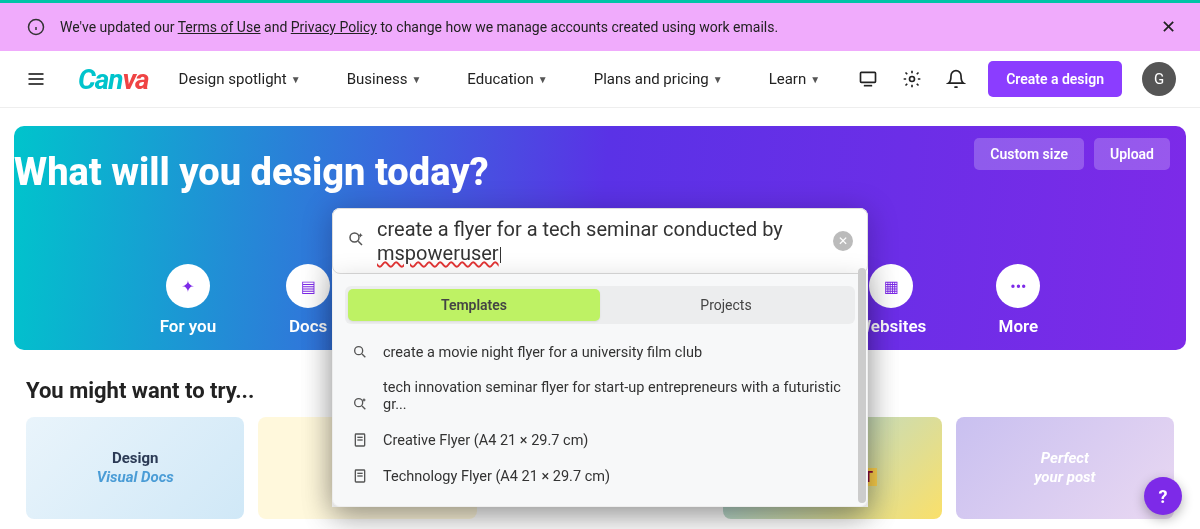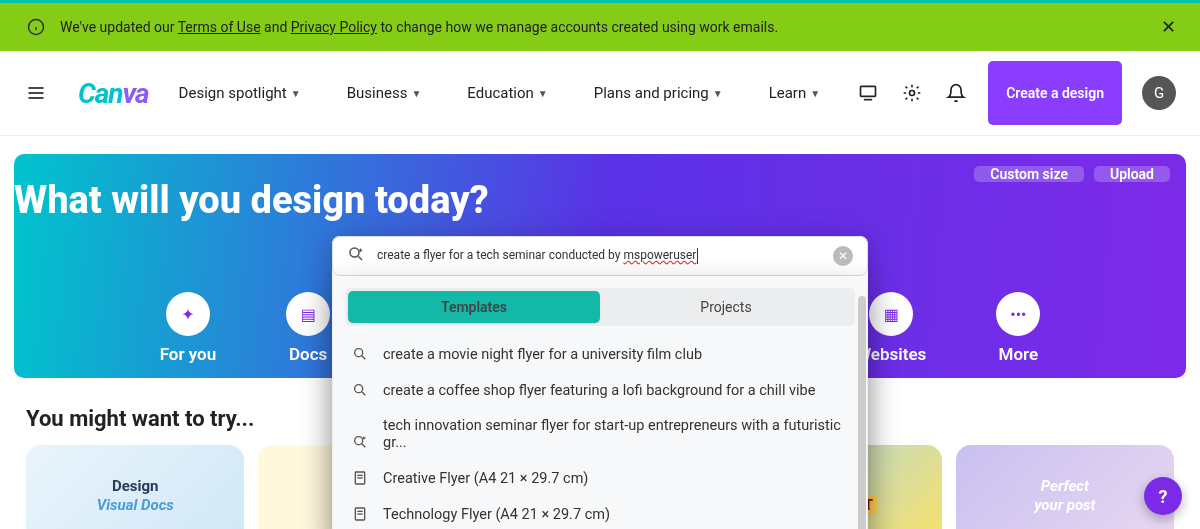--- a/index.html
+++ b/index.html
@@ -1,55 +1,55 @@
 <!DOCTYPE html>
 <html><head>
 <meta charset="utf-8">
 <style>
 * { margin: 0; padding: 0; box-sizing: border-box; font-family: -apple-system, BlinkMacSystemFont, "Segoe UI", Roboto, Helvetica, Arial, sans-serif; }
 body { background: #fff; width: 1200px; height: 529px; overflow: hidden; position: relative; border-top: 3px solid #00c4a7; }
-.banner { background: #84cc16; padding: 12px 24px; display: flex; align-items: center; justify-content: space-between; font-size: 14px; color: #222; }
+.banner { background: #f0abfc; padding: 12px 24px; display: flex; align-items: center; justify-content: space-between; font-size: 14px; color: #222; }
 .banner-left { display: flex; align-items: center; gap: 12px; }
 .banner .underline { text-decoration: underline; cursor: pointer; }
 .banner-close { cursor: pointer; font-size: 18px; line-height: 1; }
 .navbar { display: flex; align-items: center; padding: 10px 24px; gap: 30px; border-bottom: 1px solid #eee; }
 .hamburger { cursor: pointer; }
 .logo { font-weight: 700; font-size: 28px; letter-spacing: -1px; cursor: pointer; font-style: italic; }
 .logo .c1 { color: #00c4cc; }
-.logo .c2 { color: #8b5cf6; }
+.logo .c2 { color: #ef4444; }
 .nav-links { display: flex; gap: 46px; font-size: 15px; color: #222; }
 .nav-link { display: flex; align-items: center; gap: 4px; cursor: pointer; }
 .nav-right { margin-left: auto; display: flex; align-items: center; gap: 20px; }
 .icon-btn { cursor: pointer; width: 24px; height: 24px; display: flex; align-items: center; justify-content: center; }
-.create-btn { background: #8b3dff; color: #fff; border: none; padding: 24px 18px; border-radius: 5px; font-size: 14px; font-weight: 600; cursor: pointer; }
+.create-btn { background: #8b3dff; color: #fff; border: none; padding: 10px 18px; border-radius: 5px; font-size: 14px; font-weight: 600; cursor: pointer; }
 .avatar { width: 34px; height: 34px; border-radius: 50%; background: #555; color: #fff; display: flex; align-items: center; justify-content: center; font-size: 15px; cursor: pointer; }
 .hero { margin: 18px 14px 0; border-radius: 10px; height: 224px; background: linear-gradient(95deg, #00c4cc 0%, #5a32e6 50%, #7d2ae8 100%); position: relative; padding-top: 24px; overflow: visible; }
 .hero-actions { position: absolute; top: 12px; right: 16px; display: flex; gap: 10px; }
-.hero-action { background: rgba(255,255,255,0.22); color: #fff; border: none; padding: 0 16px; border-radius: 5px; font-size: 14px; font-weight: 600; cursor: pointer; }
+.hero-action { background: rgba(255,255,255,0.22); color: #fff; border: none; padding: 8px 16px; border-radius: 5px; font-size: 14px; font-weight: 600; cursor: pointer; }
 .hero h1 { color: #fff; text-align: left; font-size: 38px; font-weight: 800; }
 .search-wrap { position: absolute; left: 50%; transform: translateX(-50%); top: 82px; width: 536px; background: #fff; border-radius: 8px 8px 0 0; box-shadow: 0 4px 30px rgba(0,0,0,.25); z-index: 20; }
 .search-bar { display: flex; align-items: center; padding: 8px 14px; gap: 12px; border: 1px solid #ddd; border-radius: 8px; }
-.search-input { flex: 1; border: none; outline: none; font-size: 12px; color: #333; }
+.search-input { flex: 1; border: none; outline: none; font-size: 20px; color: #333; }
 .search-input .ul { text-decoration: underline wavy #d33; }
 .cursor-line { display:inline-block; width:1px; height:16px; background:#333; vertical-align:middle; margin-left:1px; }
 .clear-btn { width: 20px; height: 20px; border-radius: 50%; background: #bbb; color: #fff; display: flex; align-items: center; justify-content: center; font-size: 12px; cursor: pointer; }
 .dropdown { background: #f7f8f9; border-radius: 0 0 8px 8px; padding: 12px; box-shadow: 0 10px 30px rgba(0,0,0,.25); border: 1px solid #eee; border-top: none; }
 .tabs { display: flex; background: #ecedee; border-radius: 6px; padding: 3px; margin-bottom: 10px; }
 .tab { flex: 1; text-align: center; padding: 8px; font-size: 14px; cursor: pointer; border-radius: 5px; color: #444; }
-.tab.active { background: #14b8a6; font-weight: 600; box-shadow: 0 1px 2px rgba(0,0,0,.08); }
+.tab.active { background: #bef264; font-weight: 600; box-shadow: 0 1px 2px rgba(0,0,0,.08); }
 .suggestions { max-height: 210px; overflow-y: auto; }
 .suggestion { display: flex; align-items: flex-end; gap: 14px; padding: 9px 6px; font-size: 14.5px; color: #333; cursor: pointer; }
 .sug-icon { width: 18px; height: 18px; display: flex; align-items: center; justify-content: center; flex-shrink: 0; }
 .category-pills { position: absolute; bottom: 14px; left: 0; right: 0; display: flex; justify-content: center; gap: 70px; }
 .pill { display: flex; flex-direction: column; align-items: center; gap: 8px; cursor: pointer; }
 .pill-circle { width: 44px; height: 44px; border-radius: 50%; background: #fff; display: flex; align-items: center; justify-content: center; color: #7d2ae8; }
 .pill-label { color: #fff; font-size: 17px; font-weight: 600; }
 .section-title { margin: 28px 26px 14px; font-size: 22px; font-weight: 700; color: #222; }
 .cards { display: flex; gap: 14px; padding: 0 26px; }
-.card { flex: 1; height: 102px; border-radius: 15px; background: #f1f2f4; position: relative; overflow: hidden; display: flex; align-items: center; justify-content: center; cursor: pointer; }
+.card { flex: 1; height: 102px; border-radius: 8px; background: #f1f2f4; position: relative; overflow: hidden; display: flex; align-items: center; justify-content: center; cursor: pointer; }
 .card.c-a { background: linear-gradient(135deg, #e9f4fb, #d0e8f7); }
 .card.c-b { background: #fff8dc; }
 .card.c-c { background: linear-gradient(135deg,#9fd8f7,#fae06a); }
 .card.c-d { background: linear-gradient(135deg,#c9c0f0,#e9d8f2); }
 .card .txt { font-size: 15px; font-weight: 700; color: #2b3a55; text-align: center; line-height: 1.25; }
 .help-fab { position: absolute; right: 18px; bottom: 14px; width: 38px; height: 38px; border-radius: 50%; background: #7d2ae8; color: #fff; display: flex; align-items: center; justify-content: center; font-size: 18px; font-weight: 700; cursor: pointer; box-shadow: 0 4px 12px rgba(0,0,0,.3); }
 .scrollbar-stub { position:absolute; right:2px; top:60px; bottom:4px; width:8px; background:#ccc; border-radius:4px; }
 .chevron { font-size: 10px; color: #555; }
 </style>
 </head>
@@ -203,29 +203,20 @@
                 <line x1="15" y1="15" x2="20" y2="20"></line>
               </svg>
             </span>
             <span>create a movie night flyer for a university film club</span>
           </div>
           <div class="suggestion">
             <span class="sug-icon">
               <svg width="16" height="16" viewBox="0 0 24 24" fill="none" stroke="#555" stroke-width="2">
                 <circle cx="10" cy="10" r="6"></circle>
                 <line x1="15" y1="15" x2="20" y2="20"></line>
-              </svg>
-            </span>
-            <span>create a coffee shop flyer featuring a lofi background for a chill vibe</span>
-          </div>
-          <div class="suggestion">
-            <span class="sug-icon">
-              <svg width="16" height="16" viewBox="0 0 24 24" fill="none" stroke="#555" stroke-width="2">
-                <circle cx="10" cy="10" r="6"></circle>
-                <line x1="15" y1="15" x2="20" y2="20"></line>
                 <path d="M18 3l1 2 2 1-2 1-1 2-1-2-2-1 2-1z" fill="#555" stroke="none"></path>
               </svg>
             </span>
             <span>tech innovation seminar flyer for start-up entrepreneurs with a futuristic gr...</span>
           </div>
           <div class="suggestion">
             <span class="sug-icon">
               <svg width="16" height="16" viewBox="0 0 24 24" fill="none" stroke="#555" stroke-width="2">
                 <rect x="5" y="3" width="14" height="18" rx="1"></rect>
                 <line x1="8" y1="8" x2="16" y2="8"></line>

